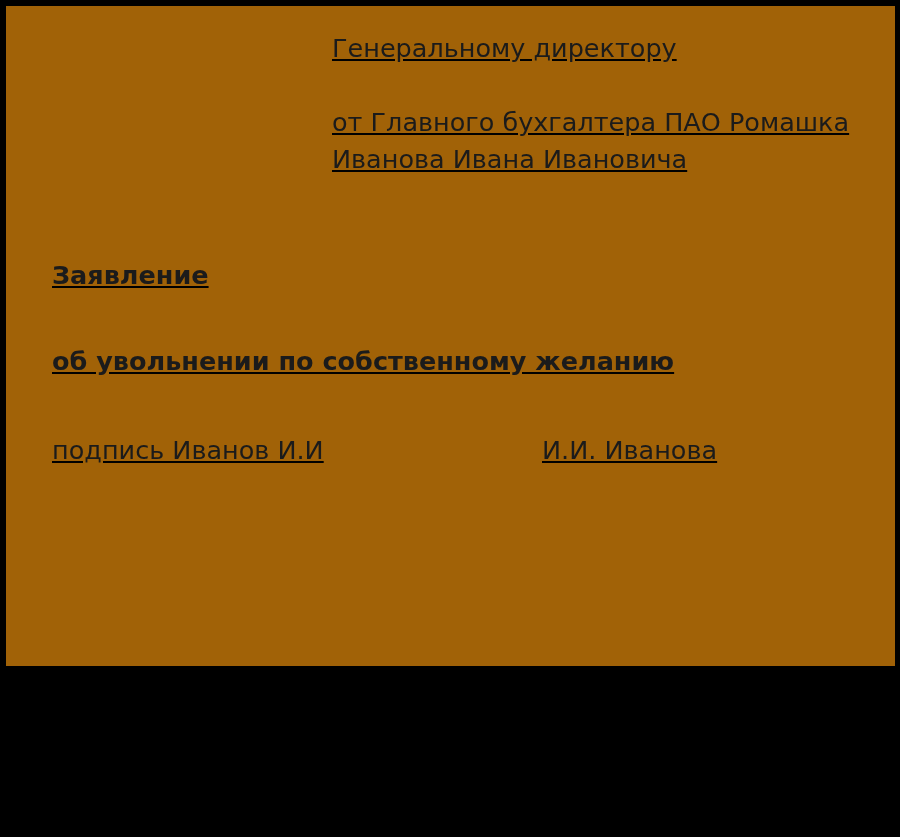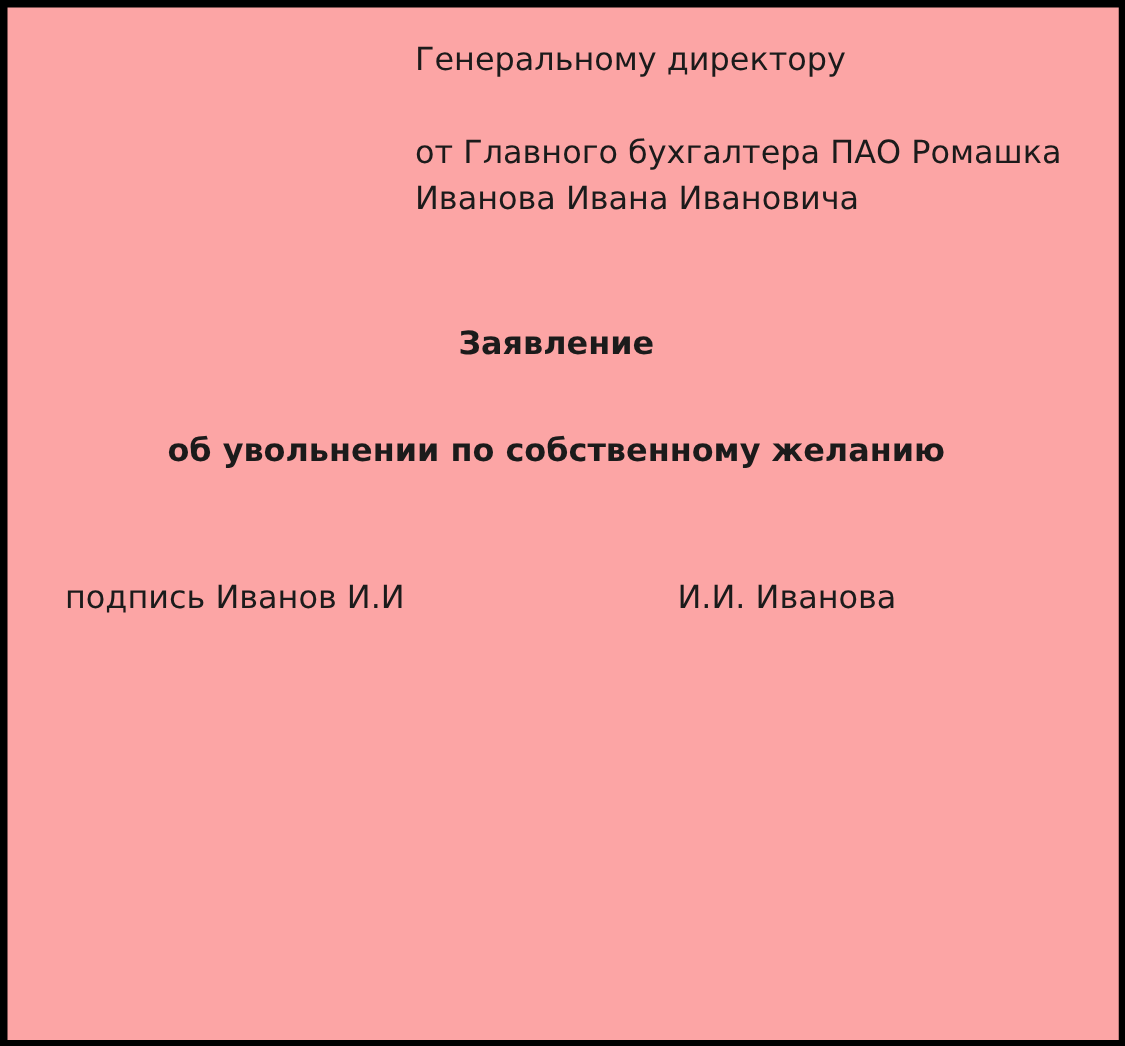--- a/index.html
+++ b/index.html
@@ -10,24 +10,25 @@
   body {
     width: 900px;
     height: 837px;
     overflow: hidden;
     font-family: "DejaVu Sans", "Liberation Sans", sans-serif;
   }
 
   .page {
     position: relative;
     width: 900px;
-    height: 837px;
-    background: #fca5a5;
+    height: 671px;
+    background: #a16207;
     box-sizing: border-box;
     padding: 18px 34px 0 52px;
+    text-decoration: underline;
   }
 
   
   .edge-top {
     position: absolute;
     left: 0; top: 0;
     width: 900px; height: 6px;
     background: #000;
   }
   .edge-left {
@@ -66,21 +67,21 @@
 
   .from-block {
     margin-left: 280px;
     margin-top: 37px;
   }
   .from-block .line {
     white-space: nowrap;
   }
 
   .title-block {
-    text-align: center;
+    text-align: left;
     font-weight: bold;
     margin-top: 78px;
     padding-right: 28px;
   }
   .title-block .title-main {
     font-size: 25.5px;
     line-height: 38px;
   }
   .title-block .title-sub {
     font-size: 25.5px;
@@ -92,21 +93,21 @@
     margin-top: 48px;
     margin-left: 0;
     max-width: 790px;
     line-height: 38px;
   }
   .body-text .line {
     white-space: nowrap;
   }
 
   .signature-row {
-    margin-top: 80px;
+    margin-top: 52px;
     display: flex;
     align-items: baseline;
   }
   .sig-left {
     width: 490px;
   }
   .sig-right {
     white-space: nowrap;
   }
 

